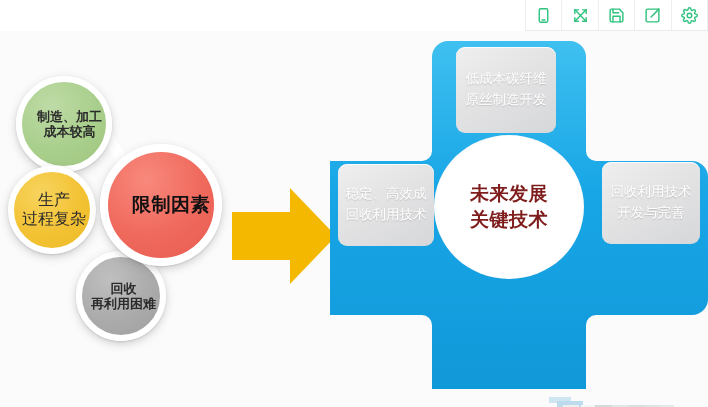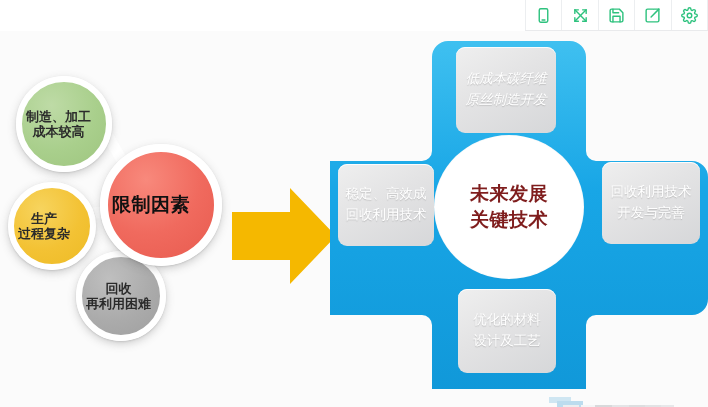--- a/index.html
+++ b/index.html
@@ -60,21 +60,21 @@
     left: 0;
     top: 0;
     width: 240px;
     height: 340px;
   }
   .bubble {
     position: absolute;
     border-radius: 50%;
     display: flex;
     align-items: center;
-    justify-content: flex-start;
+    justify-content: flex-end;
     text-align: center;
     box-sizing: border-box;
     border: 6px solid #ffffff;
     box-shadow: 0 3px 8px rgba(90,90,90,0.28), 0 1px 2px rgba(0,0,0,0.12);
     line-height: 1.18;
     color: #2b2b2b;
   }
   .bubble .lbl {
     display: block;
     white-space: pre-line;
@@ -82,25 +82,25 @@
   }
 
   #bubble-green {
     left: 16px; top: 45px;
     width: 96px; height: 96px;
     background: radial-gradient(circle at 35% 28%, #bedba6 0%, #a9cf8c 55%, #9ec57f 100%);
     font-size: 13px;
     font-weight: 700;
   }
   #bubble-yellow {
-    left: 8px; top: 151px;
+    left: 8px; top: 135px;
     width: 88px; height: 88px;
     background: radial-gradient(circle at 35% 28%, #f7d45e 0%, #f3c234 55%, #edbb25 100%);
-    font-size: 13px;
-    font-weight: 700;
+    font-size: 16px;
+    font-weight: 400;
   }
   #bubble-gray {
     left: 76px; top: 220px;
     width: 90px; height: 90px;
     background: radial-gradient(circle at 35% 28%, #bfbfbf 0%, #ababab 55%, #9f9f9f 100%);
     font-size: 13px;
     font-weight: 700;
   }
   #bubble-red {
     left: 100px; top: 113px;
@@ -148,21 +148,21 @@
     box-shadow: inset 0 1px 0 rgba(255,255,255,0.85);
     color: #ffffff;
     font-size: 13.5px;
     font-weight: 400;
     line-height: 1.55;
     box-sizing: border-box;
     text-shadow: 0 1px 1px rgba(120,120,120,0.35);
   }
   .arm-box .lbl { white-space: pre-line; display: block; }
 
-  #arm-top    { left: 126px; top: 8px;   width: 100px; height: 86px; font-style: italic; }
+  #arm-top    { left: 126px; top: 8px;   width: 100px; height: 86px; }
   #arm-left   { left: 8px;   top: 125px; width: 96px;  height: 82px; }
   #arm-right  { left: 272px; top: 123px; width: 98px;  height: 82px; align-items: center; }
   #arm-bottom { left: 128px; top: 250px; width: 98px;  height: 84px; }
 
   #center-hub {
     position: absolute;
     left: 105px;
     top: 97px;
     width: 148px;
     height: 142px;
@@ -327,24 +327,20 @@
       <div class="arm-box" id="arm-left">
         <span class="lbl">稳定、高效成
 回收利用技术</span>
       </div>
 
       <div class="arm-box" id="arm-right">
         <span class="lbl">回收利用技术
 开发与完善</span>
       </div>
 
-      <div class="arm-box" id="arm-bottom">
-        <span class="lbl">优化的材料
-设计及工艺</span>
-      </div>
 
       <div id="center-hub">
         <span class="lbl">未来发展
 关键技术</span>
       </div>
 
     </div>
 
     <div id="watermark">
       <div class="wm-cell" style="left:0;top:0;width:22px;height:6px;background:#cfe6f2;"></div>

